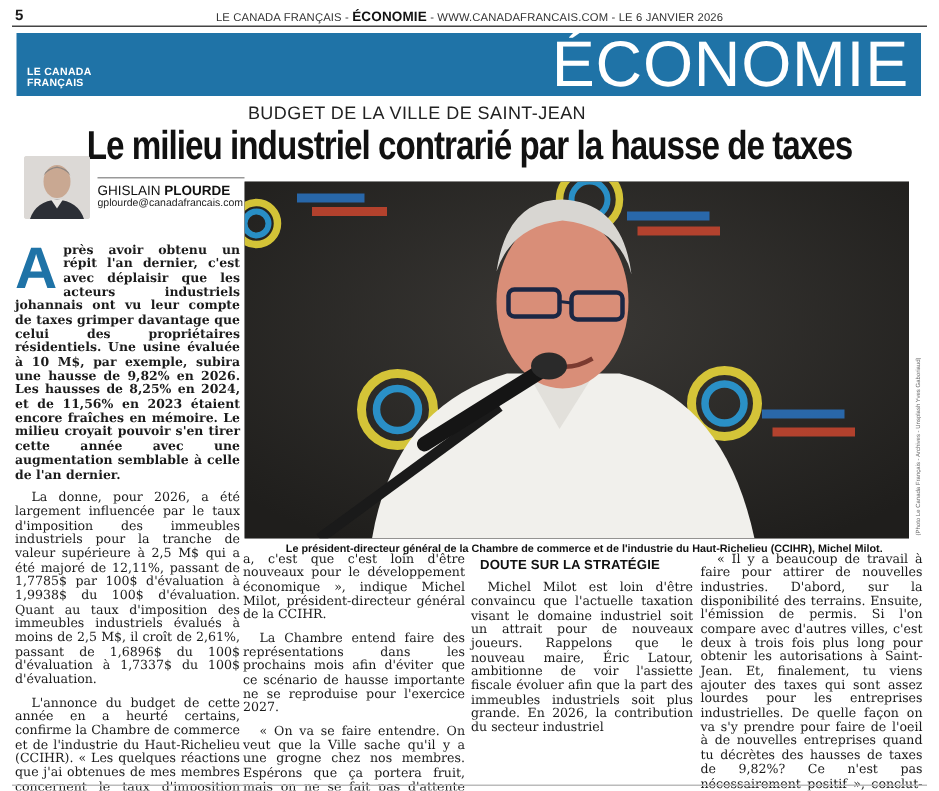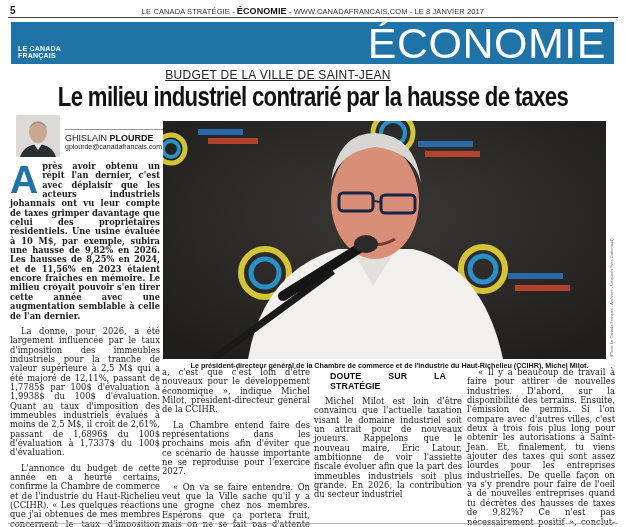--- a/index.html
+++ b/index.html
@@ -8,55 +8,55 @@
 
   .folio { position: absolute; top: 4px; left: 8px; right: 8px; height: 14px; border-bottom: 1px solid #444; }
   .folio .page-num { position: absolute; left: 2px; top: 1px; font: bold 10px "Liberation Sans", sans-serif; }
   .folio .running { position: absolute; left: 0; right: 0; top: 2px; text-align: center; font: 7.5px "Liberation Sans", sans-serif; color: #333; letter-spacing: 0.1px; }
   .folio .running b { font-weight: bold; color: #111; font-size: 9px; }
 
   .banner { position: absolute; top: 22px; left: 11px; width: 603px; height: 42px; background: #1f73a7; }
   .banner .brand { position: absolute; left: 7px; top: 23px; font: bold 7px/7px "Liberation Sans", sans-serif; color: #fff; letter-spacing: 0.2px; }
   .banner .section { position: absolute; right: 8px; top: -4px; font: 43px "Liberation Sans", sans-serif; color: #fff; letter-spacing: 0.5px; line-height: 50px; }
 
-  .kicker { position: absolute; top: 68px; left: 0; width: 556px; text-align: center; font: 12px "Liberation Sans", sans-serif; color: #222; letter-spacing: 0.3px; text-decoration: underline; }
+  .kicker { position: absolute; top: 68px; left: 0; width: 556px; text-align: center; font: 12px "Liberation Sans", sans-serif; color: #222; letter-spacing: 0.3px; }
   .headline { position: absolute; top: 82px; left: 0; width: 626px; text-align: center; font: bold 27px "Liberation Sans", sans-serif; color: #111; letter-spacing: -0.8px; transform: scaleX(0.82); transform-origin: center; white-space: nowrap; }
 
-  .author { position: absolute; top: 115px; left: 10px; width: 150px; height: 42px; }
+  .author { position: absolute; top: 104px; left: 10px; width: 150px; height: 42px; }
   .author .avatar { position: absolute; left: 6px; top: 0; width: 44px; height: 42px; border-radius: 2px; overflow: hidden; background: #d7d3d0; }
   .author .name { position: absolute; left: 55px; top: 14px; font: 9px "Liberation Sans", sans-serif; color: #111; border-top: 1px solid #999; padding-top: 3px; width: 98px; }
   .author .name b { font-weight: bold; }
   .author .email { position: absolute; left: 55px; top: 28px; font: 7px "Liberation Sans", sans-serif; color: #222; }
 
   .col { position: absolute; font-size: 8.4px; line-height: 9.35px; text-align: justify; color: #1b1b1b; }
   .col p { text-indent: 11px; margin-bottom: 6px; }
   .col p.noindent { text-indent: 0; }
   .lede { font-weight: bold; font-size: 8.3px; }
   .dropcap { float: left; font: bold 39px/33px "Liberation Sans", sans-serif; color: #1f73a7; margin: 1px 4px 0 0; }
 
   .c1 { left: 10px; top: 162px; width: 150px; }
   .c2 { left: 162px; top: 368px; width: 148px; }
   .c3 { left: 314px; top: 368px; width: 148px; }
   .c4 { left: 467px; top: 368px; width: 148px; }
 
-  .subhead { font: bold 8.8px "Liberation Sans", sans-serif; color: #111; margin: 3px 16px 4px; text-indent: 0 !important; letter-spacing: 0.1px; }
+  .subhead { font: bold 8.8px "Liberation Sans", sans-serif; color: #111; margin: 3px 6px 4px; text-indent: 0 !important; letter-spacing: 0.1px; }
 
   .photo { position: absolute; left: 163px; top: 121px; width: 443px; height: 238px; overflow: hidden; background: #2b2a28; }
   .credit { position: absolute; left: 609px; top: 232px; width: 8px; height: 125px; font: 4px "Liberation Sans", sans-serif; color: #666; writing-mode: vertical-rl; transform: rotate(180deg); white-space: nowrap; overflow: hidden; }
   .caption { position: absolute; left: 162px; top: 361px; width: 455px; text-align: center; font: bold 7.2px "Liberation Sans", sans-serif; color: #111; letter-spacing: 0; }
 
   .footer-rule { position: absolute; left: 8px; right: 8px; top: 523px; border-top: 1px solid #bbb; }
 </style>
 </head>
 <body>
 
 <div class="folio">
   <span class="page-num">5</span>
   <div class="running">
-    <span>LE CANADA STRATÉGIE</span><span> - </span><b>ÉCONOMIE</b><span> - </span><span>WWW.CANADAFRANCAIS.COM</span><span> - </span><span>LE 8 JANVIER 2017</span>
+    <span>LE CANADA FRANÇAIS</span><span> - </span><b>ÉCONOMIE</b><span> - </span><span>WWW.CANADAFRANCAIS.COM</span><span> - </span><span>LE 6 JANVIER 2026</span>
   </div>
 </div>
 
 <div class="banner">
   <div class="brand">
     <div>LE CANADA</div>
     <div>FRANÇAIS</div>
   </div>
   <div class="section">ÉCONOMIE</div>
 </div>

